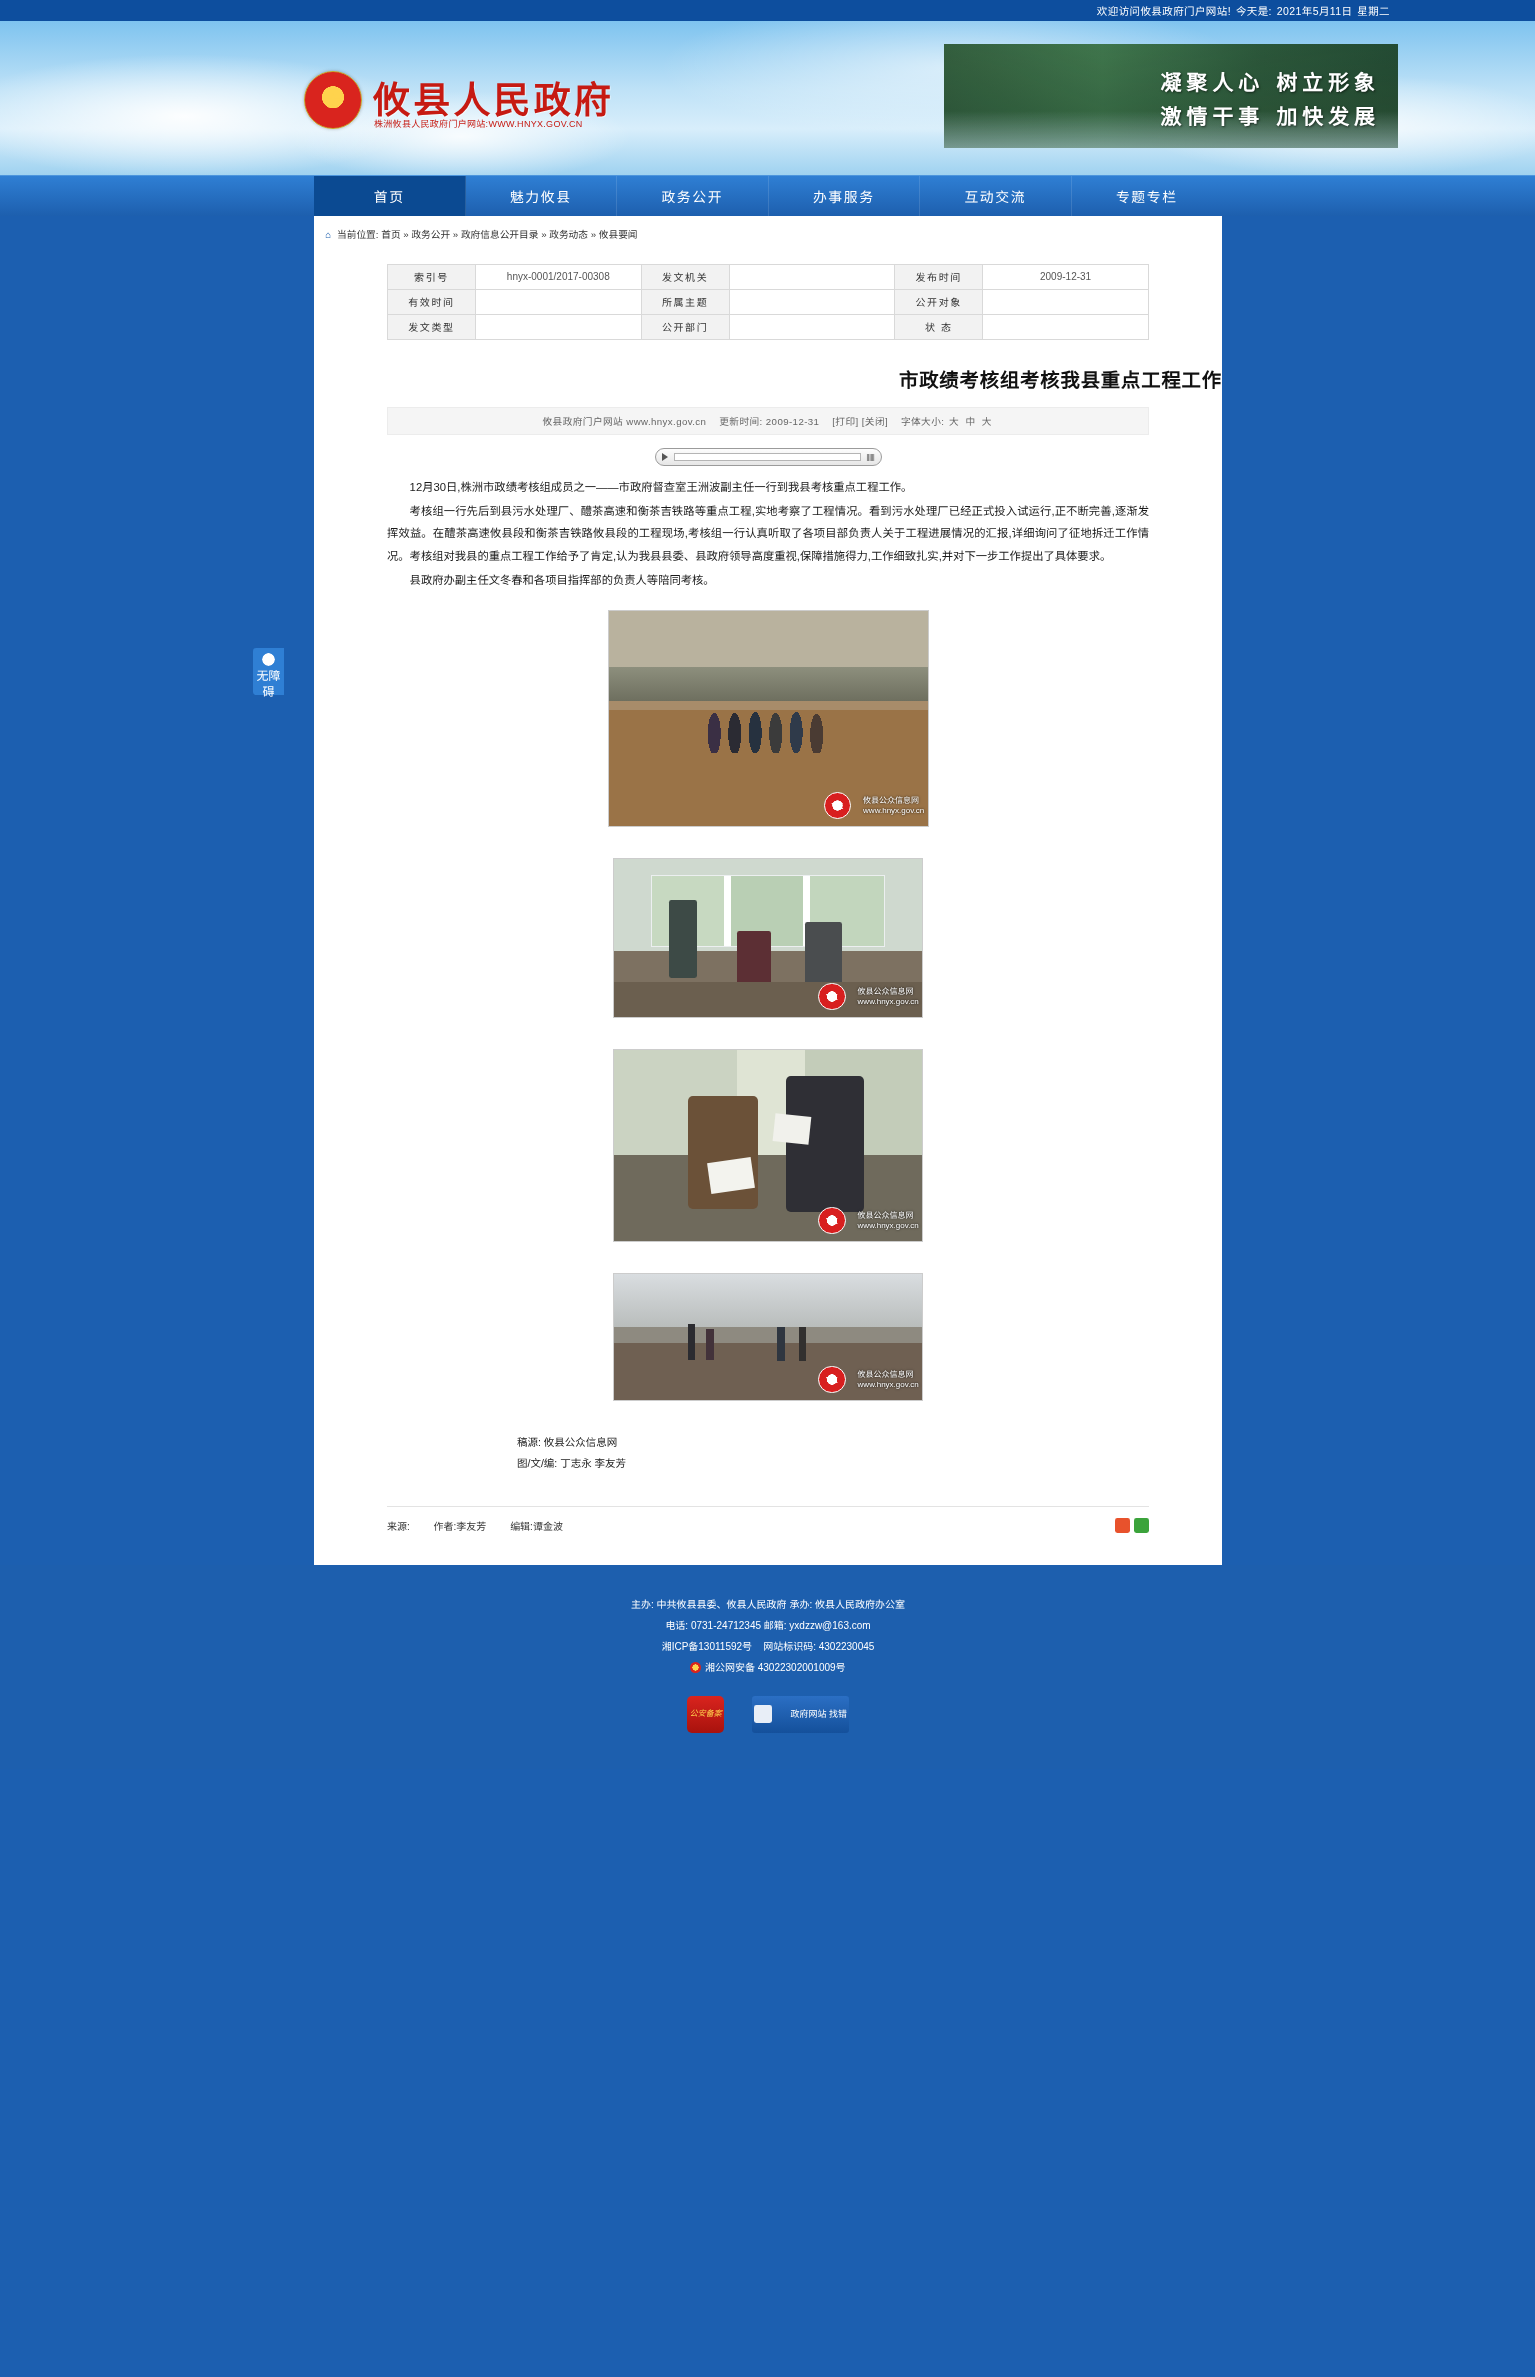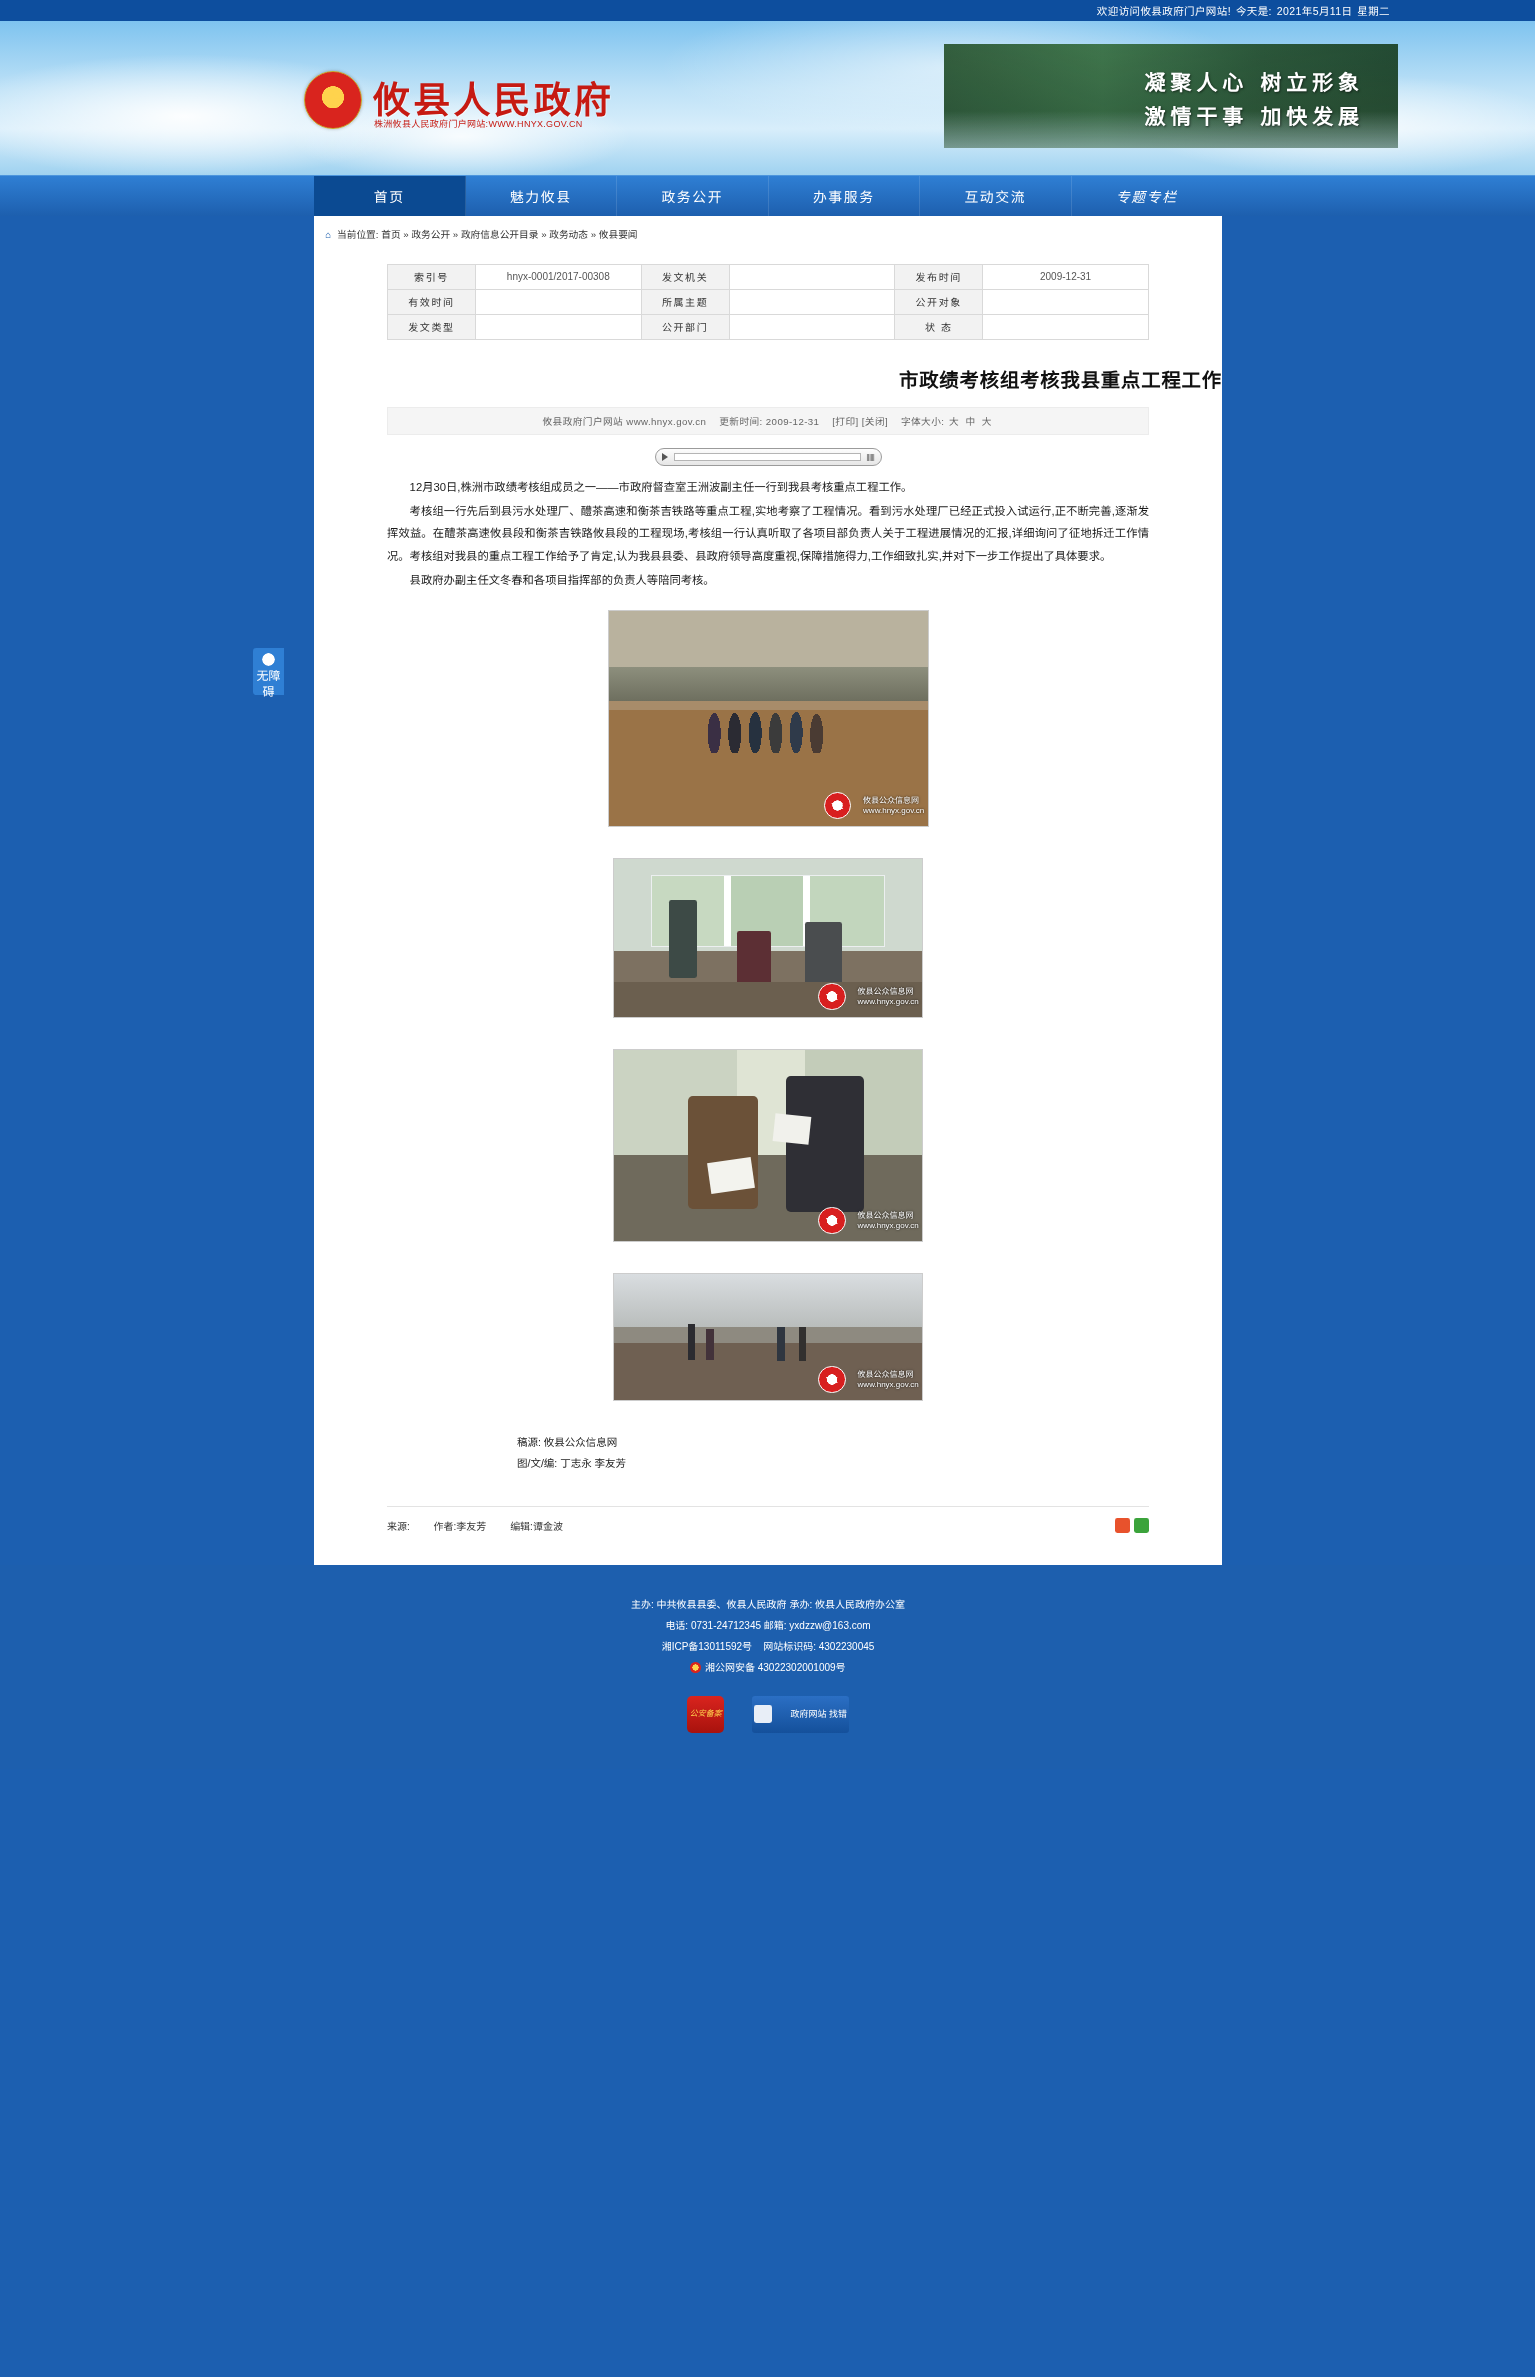--- a/index.html
+++ b/index.html
@@ -54,21 +54,21 @@
       linear-gradient(90deg,#2d5b34,#3e7a46 35%,#27532f 70%,#1d4426);
     opacity: .92;
   }
   .banner .photo:after{
     content:"";
     position:absolute; left:0; right:0; bottom:0; height:37px;
     background: linear-gradient(180deg, rgba(255,255,255,0), rgba(200,225,235,.5));
   }
   .slogan {
     position: absolute;
-    right: 172px; top: 45px;
+    right: 156px; top: 45px;
     color: #ffffff;
     font-family: "DejaVu Serif", serif;
     font-weight: bold;
     text-shadow: 0.8px 0.8px 2.4px rgba(0,0,0,.6);
     line-height: 1.6;
     font-size: 21px;
     letter-spacing: 4.9px;
     text-align: right;
   }
   .emblem {
@@ -117,21 +117,21 @@
     flex: 1;
     color: #fff;
     font-size: 13.8px;
     display: flex;
     align-items: center;
     justify-content: center;
     letter-spacing: 1.6px;
     cursor: pointer;
     border-right: 0.8px solid rgba(255,255,255,.12);
   }
-  .nav-item:last-child { border-right: none; font-style: italic; }
+  .nav-item:last-child { border-right: none; }
   .nav-item.active { background: #0b4a92; }
 
   
   .content-wrap {
     width: 908px;
     margin: 0 auto;
     background: #ffffff;
     padding: 0 0 32px 0;
     min-height: 324px;
   }

